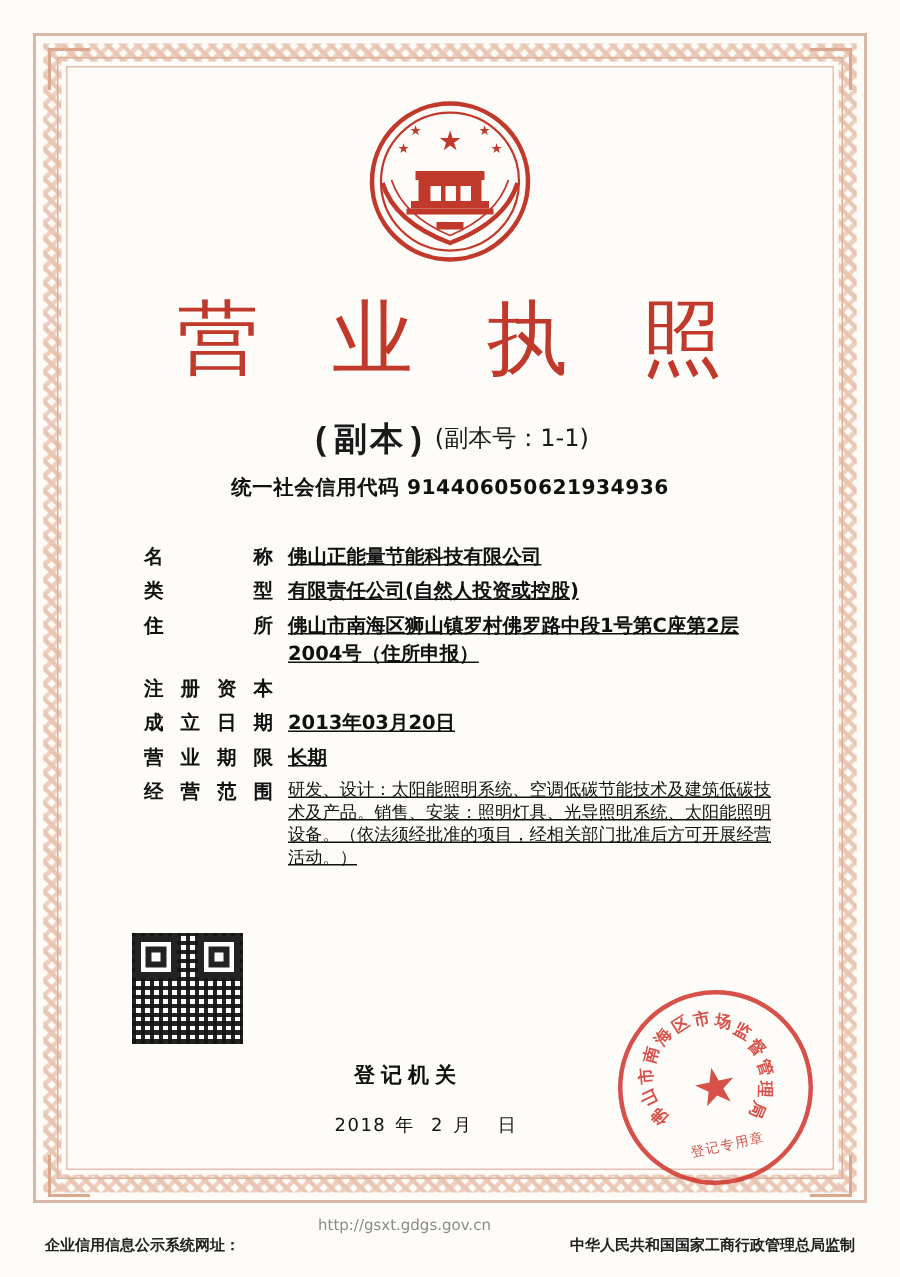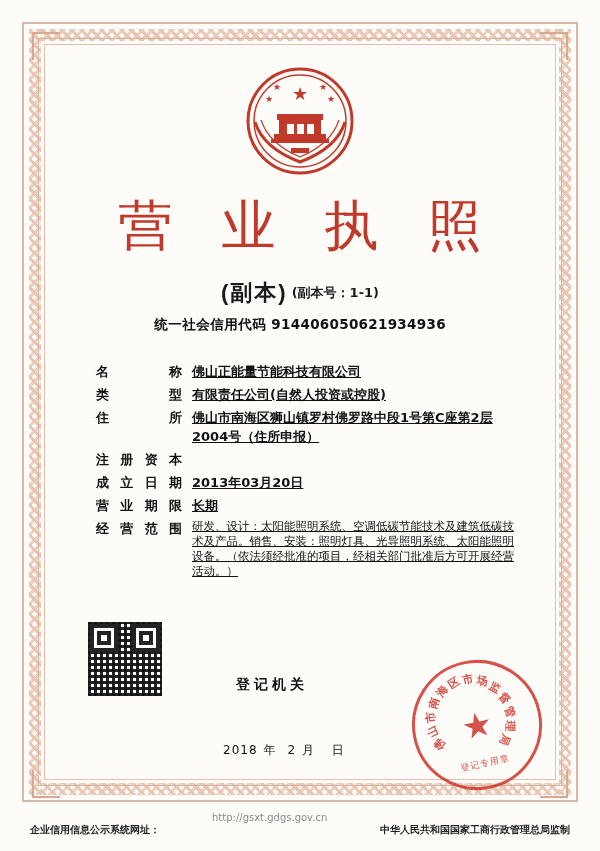--- a/index.html
+++ b/index.html
@@ -96,31 +96,30 @@
     text-indent: 16px;
     line-height: 1.1;
   }
   .subtitle-row {
     position: absolute;
     left: 0; right: 0; top: 278px;
     text-align: center;
     color: #1a1a1a;
   }
   .subtitle {
-    font-family: Liberation Sans, sans-serif;
+    font-family: Liberation Mono, monospace;
     font-size: 22px;
     font-weight: bold;
     letter-spacing: 2px;
   }
   .subtitle-no {
-    font-size: 13px;
+    font-size: 16px;
     margin-left: 4px;
     position: relative;
     top: -3px;
-    font-weight: bold;
   }
 
   .credit-code {
     position: absolute;
     left: 0; right: 0; top: 316px;
     text-align: center;
     font-size: 13.5px;
     font-weight: bold;
     color: #111;
     letter-spacing: 0.5px;
@@ -187,21 +186,21 @@
     background: #fff;
     box-shadow: inset 0 0 0 3px #fff, inset 0 0 0 7px #111;
   }
   .qr::before { left: 2px; top: 2px; }
   .qr::after  { right: 2px; top: 2px; }
 
   
   .authority {
     position: absolute;
     left: 236px;
-    top: 676px;
+    top: 708px;
     font-size: 14px;
     letter-spacing: 4px;
     font-weight: bold;
     color: #111;
   }
   .issue-date {
     position: absolute;
     left: 220px;
     top: 742px;
     font-size: 12px;

